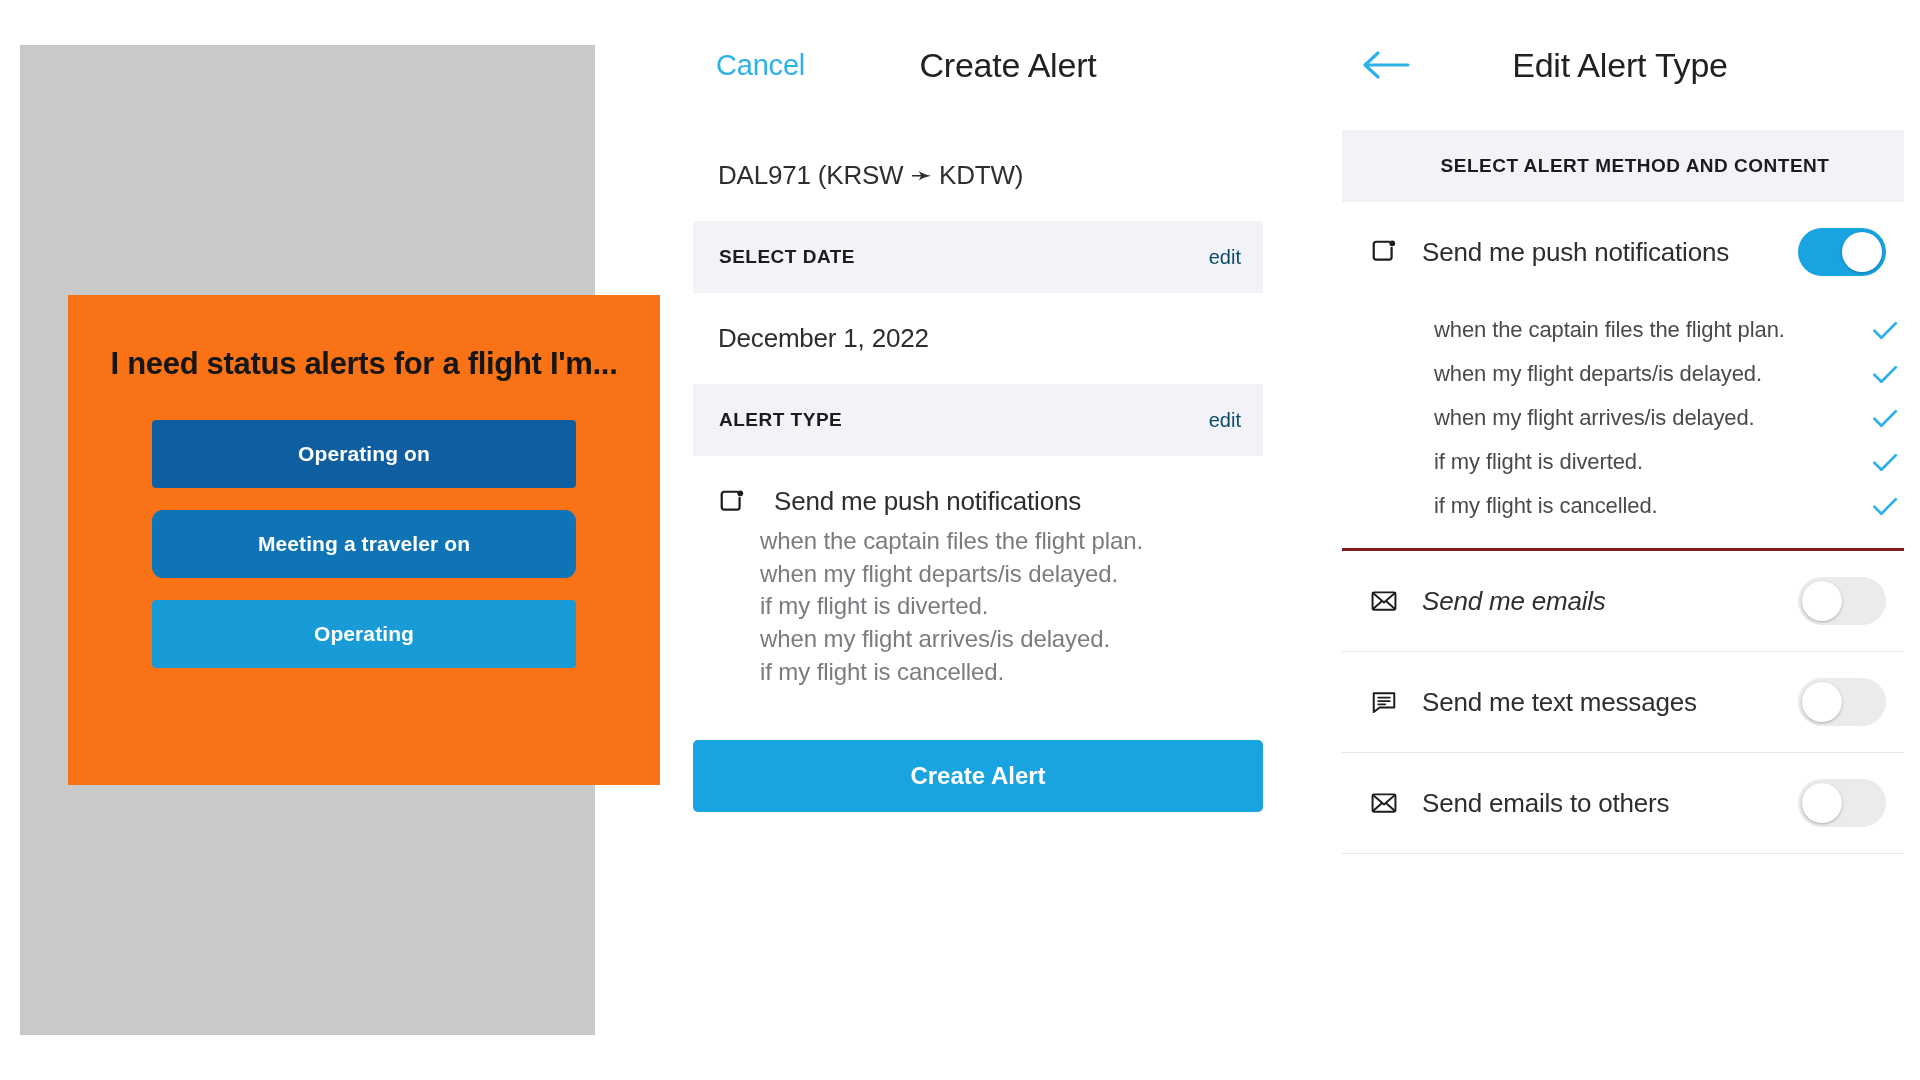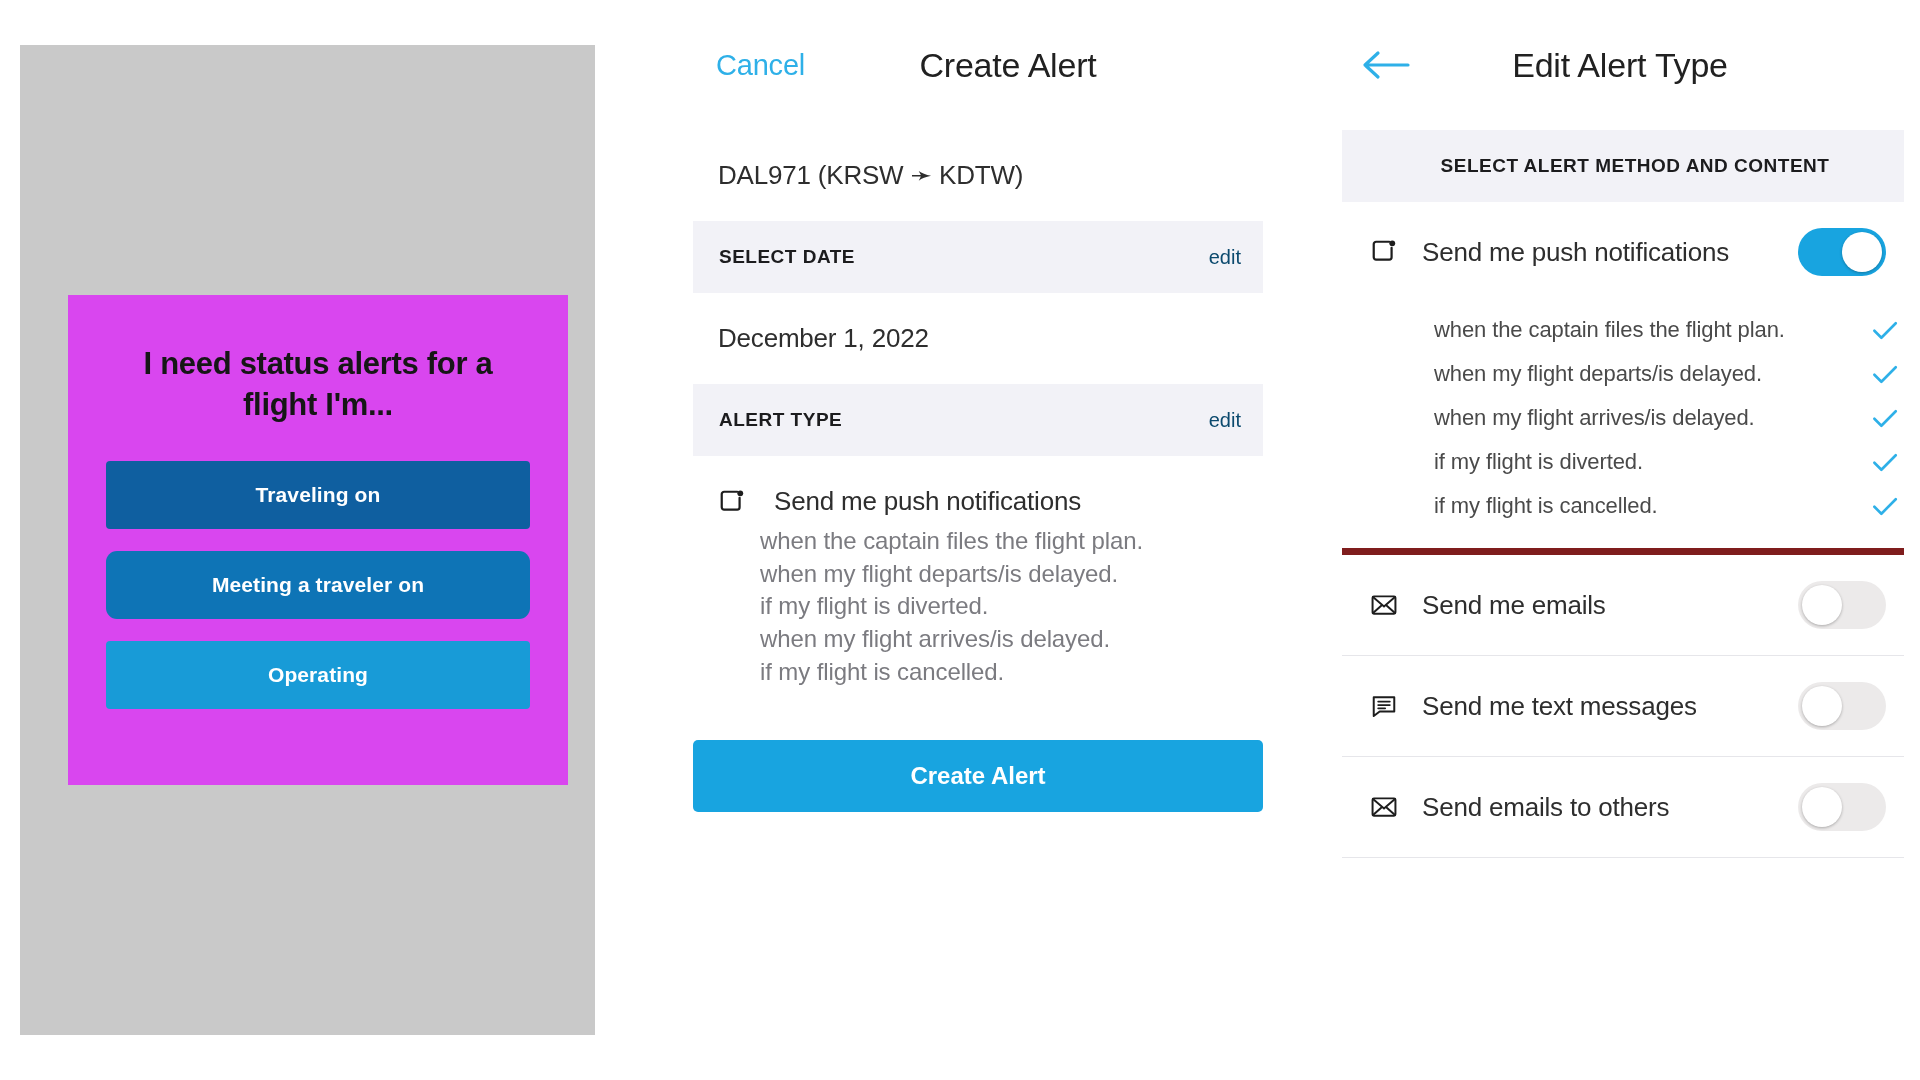--- a/index.html
+++ b/index.html
@@ -18,22 +18,22 @@
   
   .panel-left {
     position: absolute;
     left: 20px; top: 45px;
     width: 575px; height: 990px;
     background: #c9c9c9;
   }
   .modal-card {
     position: absolute;
     left: 48px; top: 250px;
-    width: 500px; height: 490px;
-    background: #d946ef;
+    width: 592px; height: 490px;
+    background: #f97316;
     display: flex;
     flex-direction: column;
     align-items: center;
     padding: 48px 38px 40px 38px;
   }
   .modal-title {
     font-size: 31px;
     font-weight: bold;
     color: #161616;
     text-align: center;
@@ -186,21 +186,21 @@
     align-items: center;
     padding-left: 24px;
     justify-content: center;
   }
   .method-row {
     display: flex;
     align-items: center;
     padding: 26px 18px 26px 28px;
     margin: 0 16px 0 22px;
   }
-  .method-row.divider-top { border-top: 7px solid #7f1d1d; }
+  .method-row.divider-top { border-top: 3px solid #7f1d1d; font-style: italic; }
   .method-ico {
     width: 38px;
     display: flex;
     align-items: center;
     justify-content: flex-start;
     flex: none;
   }
   .method-label {
     flex: 1;
     font-size: 26px;
@@ -256,21 +256,21 @@
   }
 </style>
 </head>
 <body>
 
 <div class="canvas">
 
   <div class="panel-left">
     <div class="modal-card">
       <div class="modal-title">I need status alerts for a flight I'm...</div>
-      <button class="modal-btn btn-c1">Traveling on</button>
+      <button class="modal-btn btn-c1">Operating on</button>
       <button class="modal-btn btn-c2">Meeting a traveler on</button>
       <button class="modal-btn btn-c3">Operating</button>
     </div>
   </div>
 
   <div class="panel-mid">
 
     <div class="nav-bar">
       <button class="nav-cancel">Cancel</button>
       <div class="nav-title nav-title-mid">Create Alert</div>

